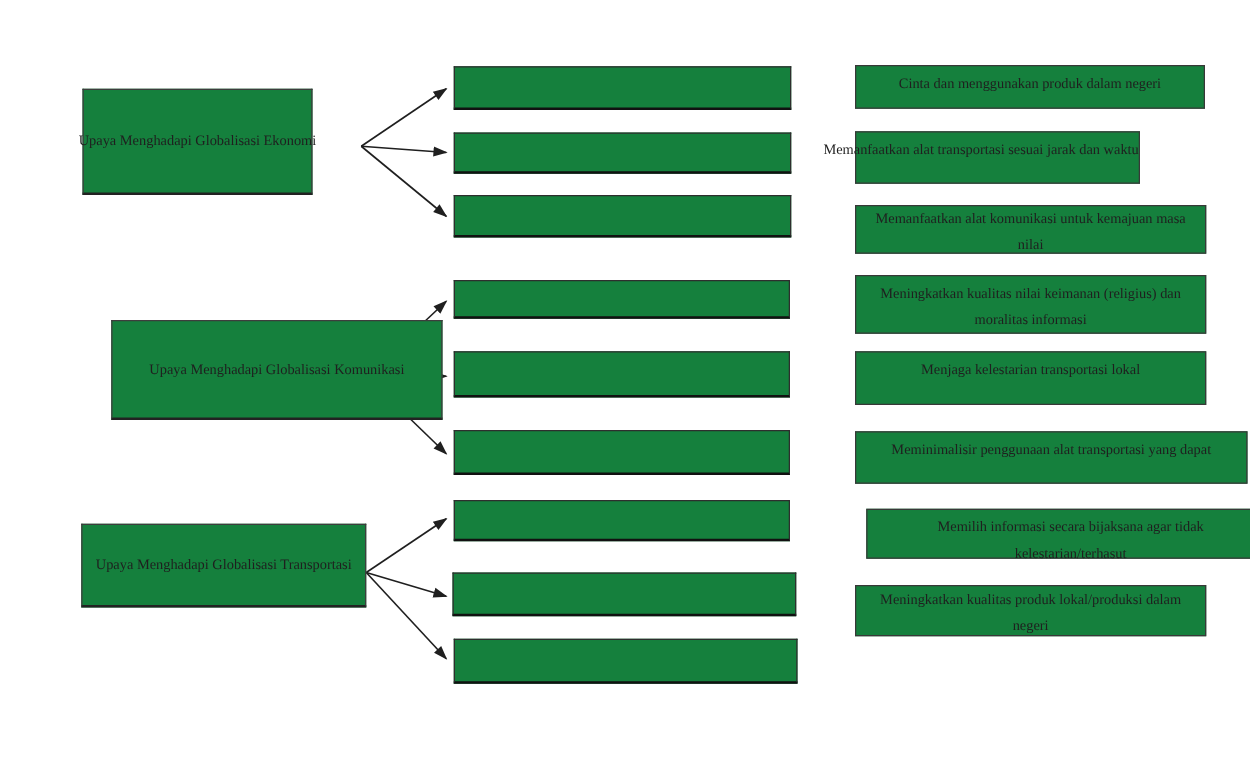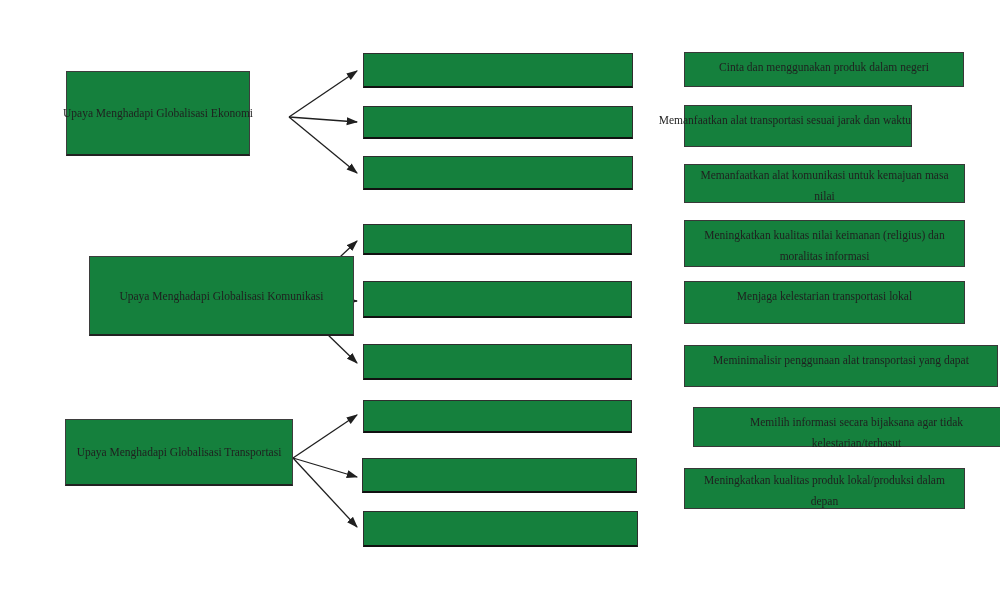--- a/index.html
+++ b/index.html
@@ -131,16 +131,16 @@
   </div>
   <div class="box right-box" style="left:684px; top:345px; width:314px; height:42px;">
     <span class="line">Meminimalisir penggunaan alat transportasi yang dapat</span>
   </div>
   <div class="box right-box" style="left:651px; top:407px; width:327px; height:40px;margin-left:42px;">
     <span class="line">Memilih informasi secara bijaksana agar tidak</span>
     <span class="line">kelestarian/terhasut</span>
   </div>
   <div class="box right-box" style="left:684px; top:468px; width:281px; height:41px;justify-content:center;">
     <span class="line">Meningkatkan kualitas produk lokal/produksi dalam</span>
-    <span class="line">depan</span>
+    <span class="line">negeri</span>
   </div>
 
 </div>
 
 </body></html>

